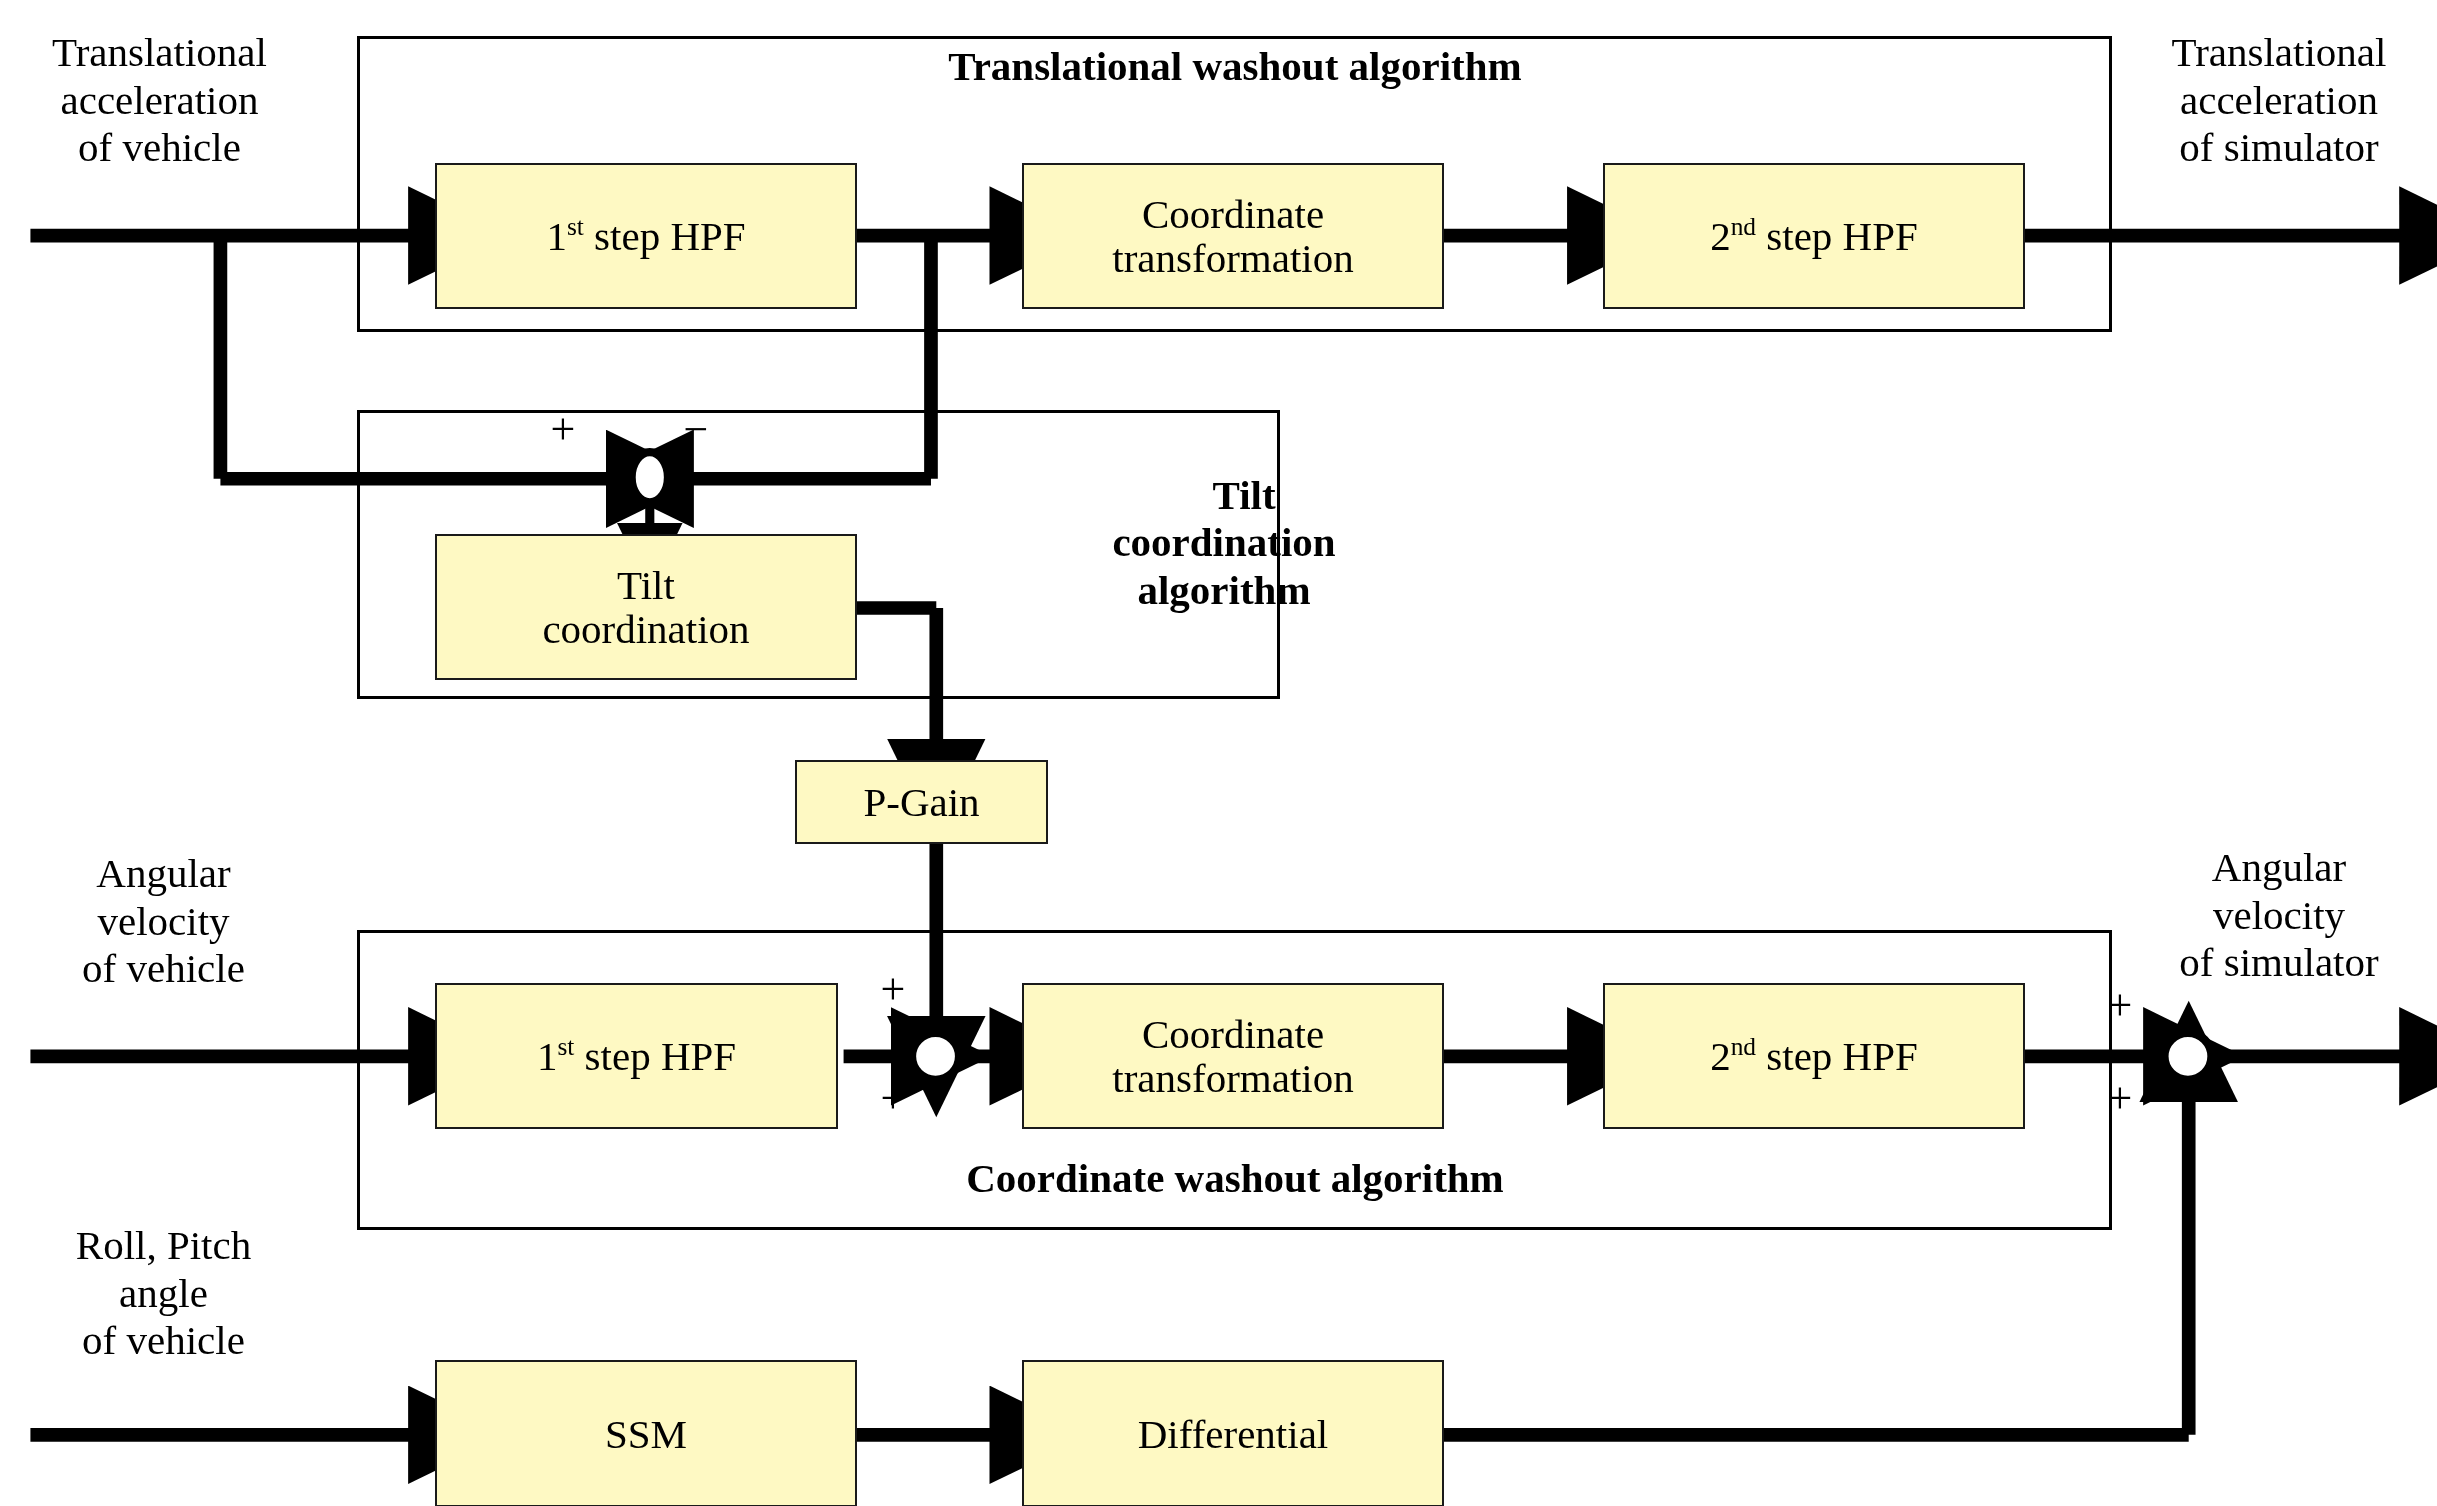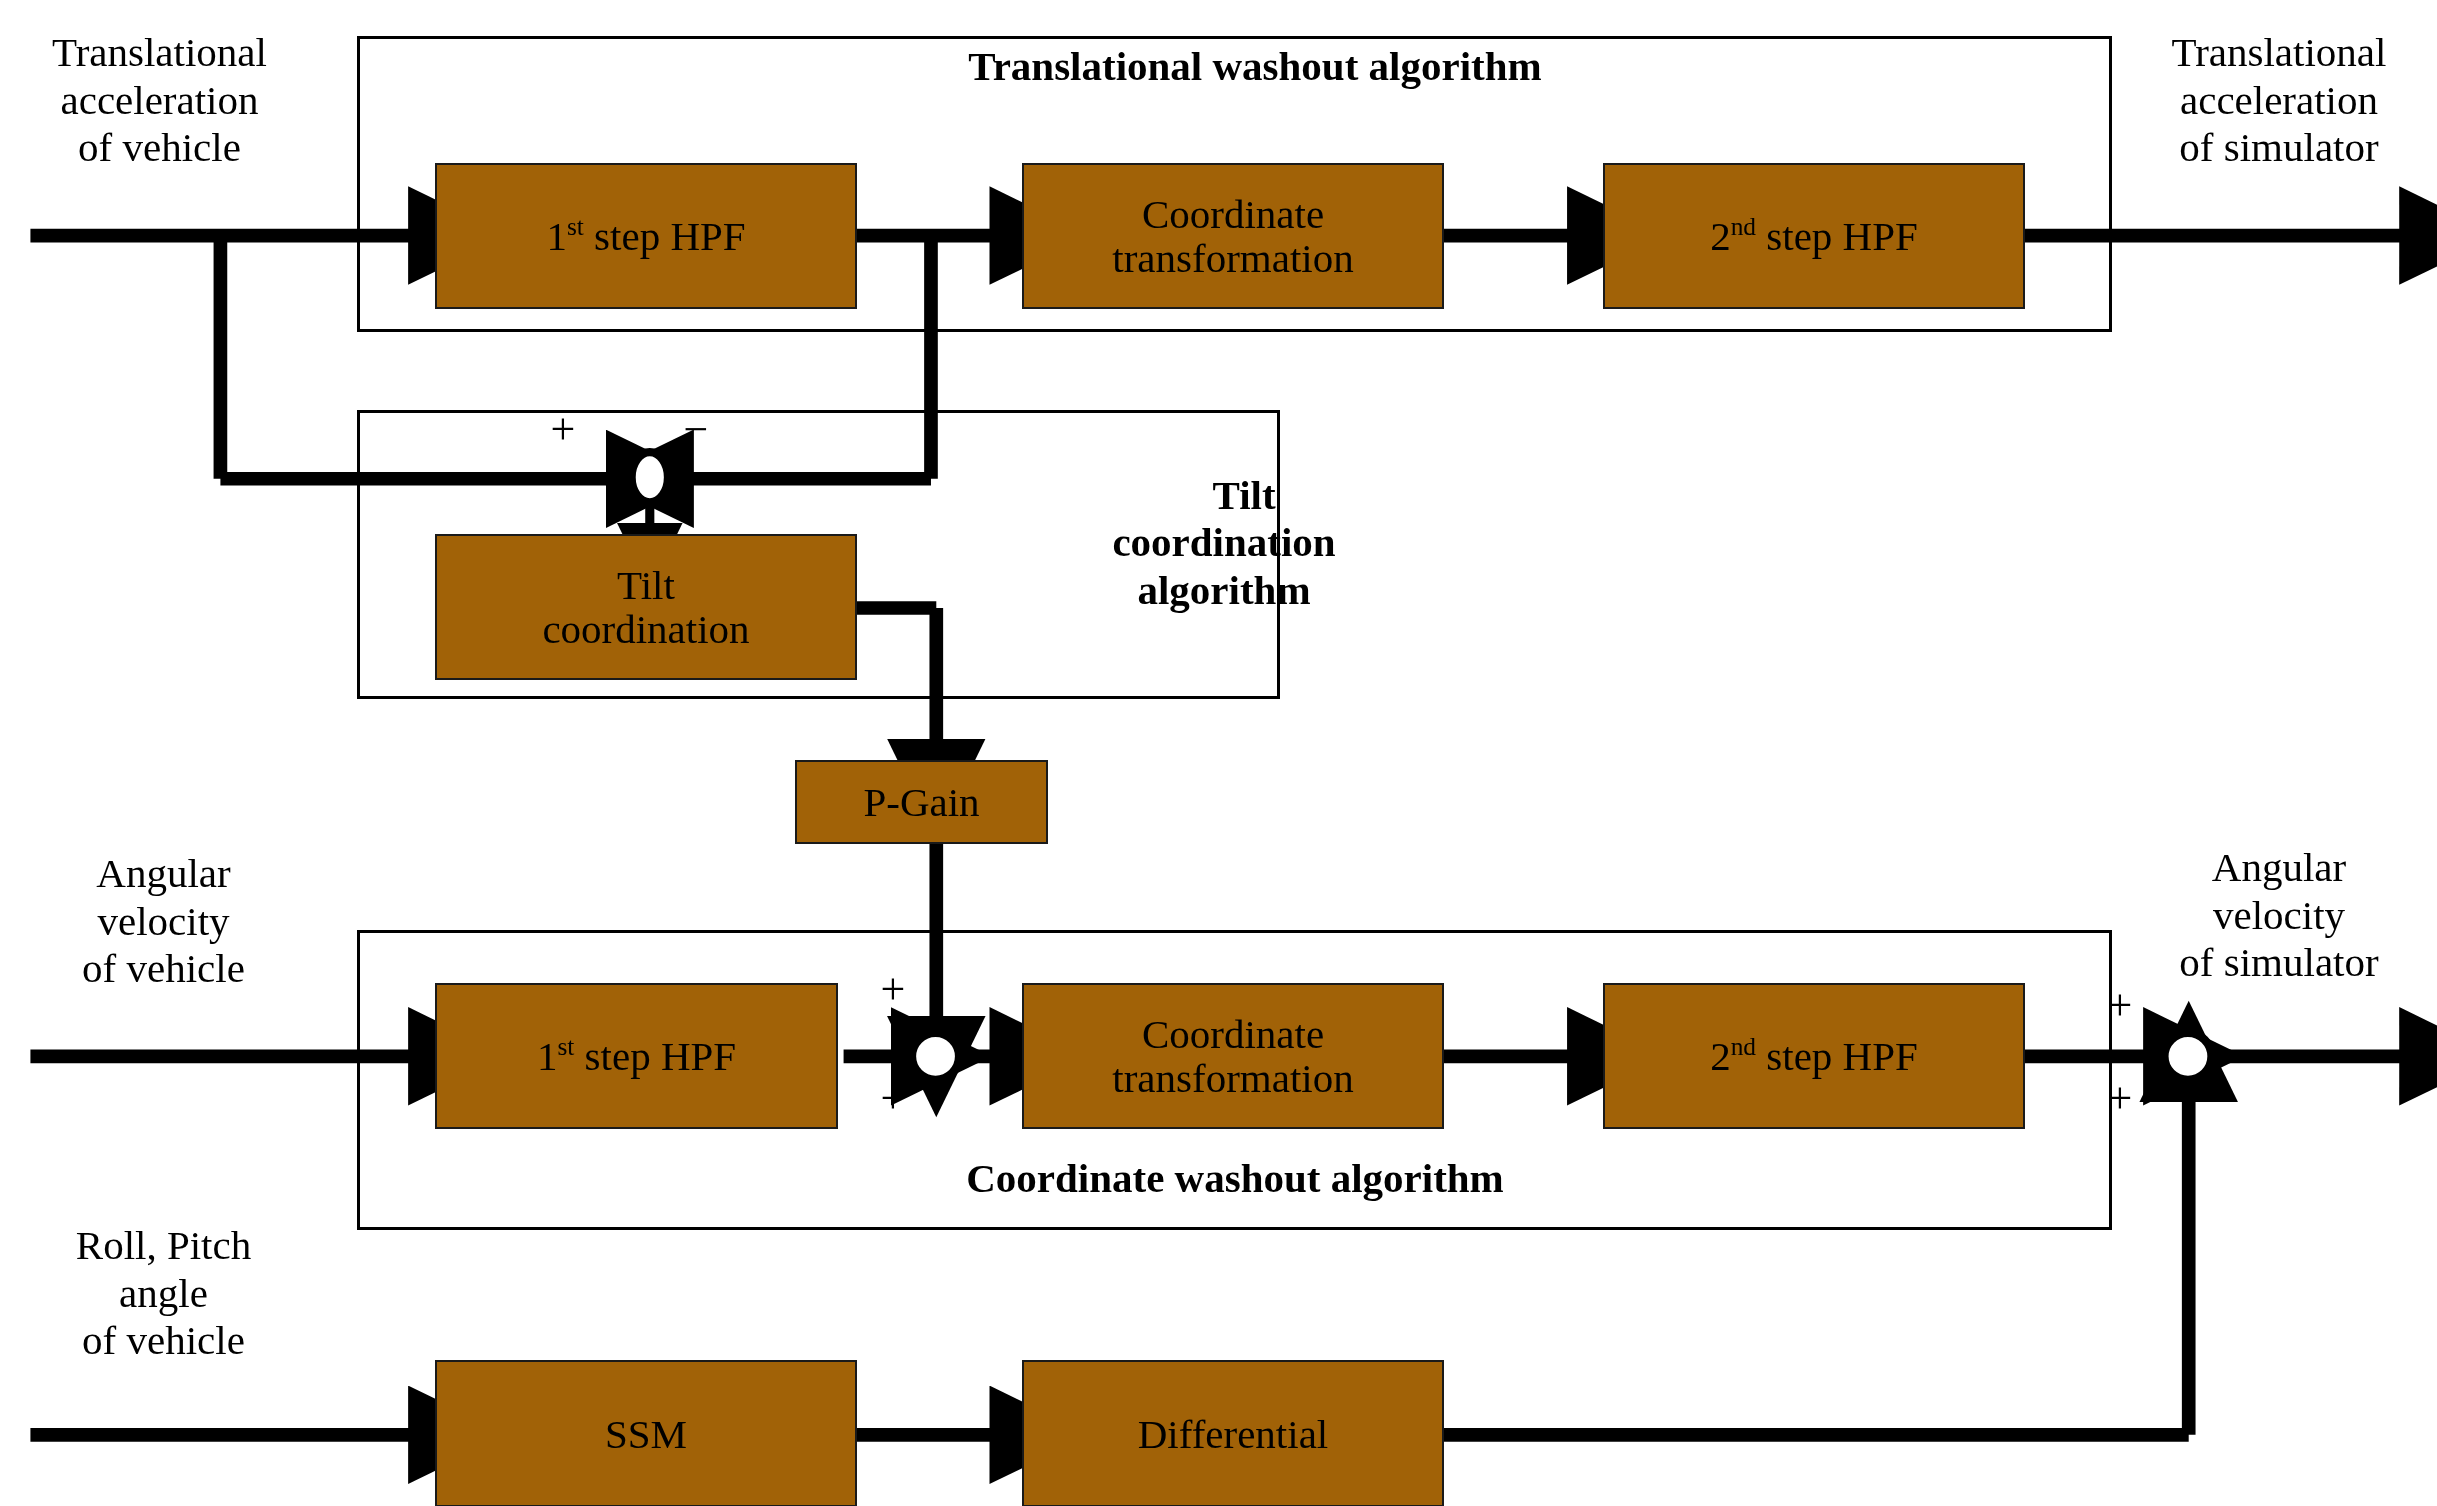--- a/index.html
+++ b/index.html
@@ -50,21 +50,21 @@
     font-size: 44px;
     text-align: center;
   }
   .sup {
     font-size: 0.62em;
     vertical-align: super;
     line-height: 0;
   }
   .block-rect {
     position: absolute;
-    background: #a16207;
+    background: #fef9c3;
     border: 2.3px solid #1a1a1a;
     box-sizing: border-box;
   }
   .block-rect > .block-label {
     position: absolute;
     left: 0;
     right: 0;
     top: 50%;
     transform: translateY(-50%);
   }
@@ -136,21 +136,21 @@
       <ellipse cx="855" cy="628" rx="24" ry="33" fill="#ffffff" stroke="#000" stroke-width="11"></ellipse>
       <circle cx="1231" cy="1390" r="31" fill="#ffffff" stroke="#000" stroke-width="11"></circle>
       <circle cx="2879" cy="1390" r="31" fill="#ffffff" stroke="#000" stroke-width="11"></circle>
     </g>
   </svg>
 
   <div class="group-rect" style="left:357px; top:36px; width:1755px; height:296px;"></div>
   <div class="group-rect" style="left:357px; top:410px; width:923px; height:289px;"></div>
   <div class="group-rect" style="left:357px; top:930px; width:1755px; height:300px;"></div>
 
-  <div class="lbl group-title" style="left:552px; top:43px; width:1406px;" data-bind="groups.0.label">Translational washout algorithm</div>
+  <div class="lbl group-title" style="left:532px; top:43px; width:1406px;" data-bind="groups.0.label">Translational washout algorithm</div>
 
   <div class="lbl group-title" style="left:1011px; top:424px; width:426px;">
     <span data-bind="groups.1.label">Tilt<br>coordination<br>algorithm</span>
   </div>
 
   <div class="lbl group-title" style="left:532px; top:1155px; width:1406px;" data-bind="groups.2.label">Coordinate washout algorithm</div>
 
   <div class="lbl io-label" style="left:0px; top:29px; width:319px;" data-bind="io_labels.translational_accel_vehicle">Translational<br>acceleration<br>of vehicle</div>
 
   <div class="lbl io-label" style="left:2120px; top:29px; width:318px;" data-bind="io_labels.translational_accel_simulator">Translational<br>acceleration<br>of simulator</div>

